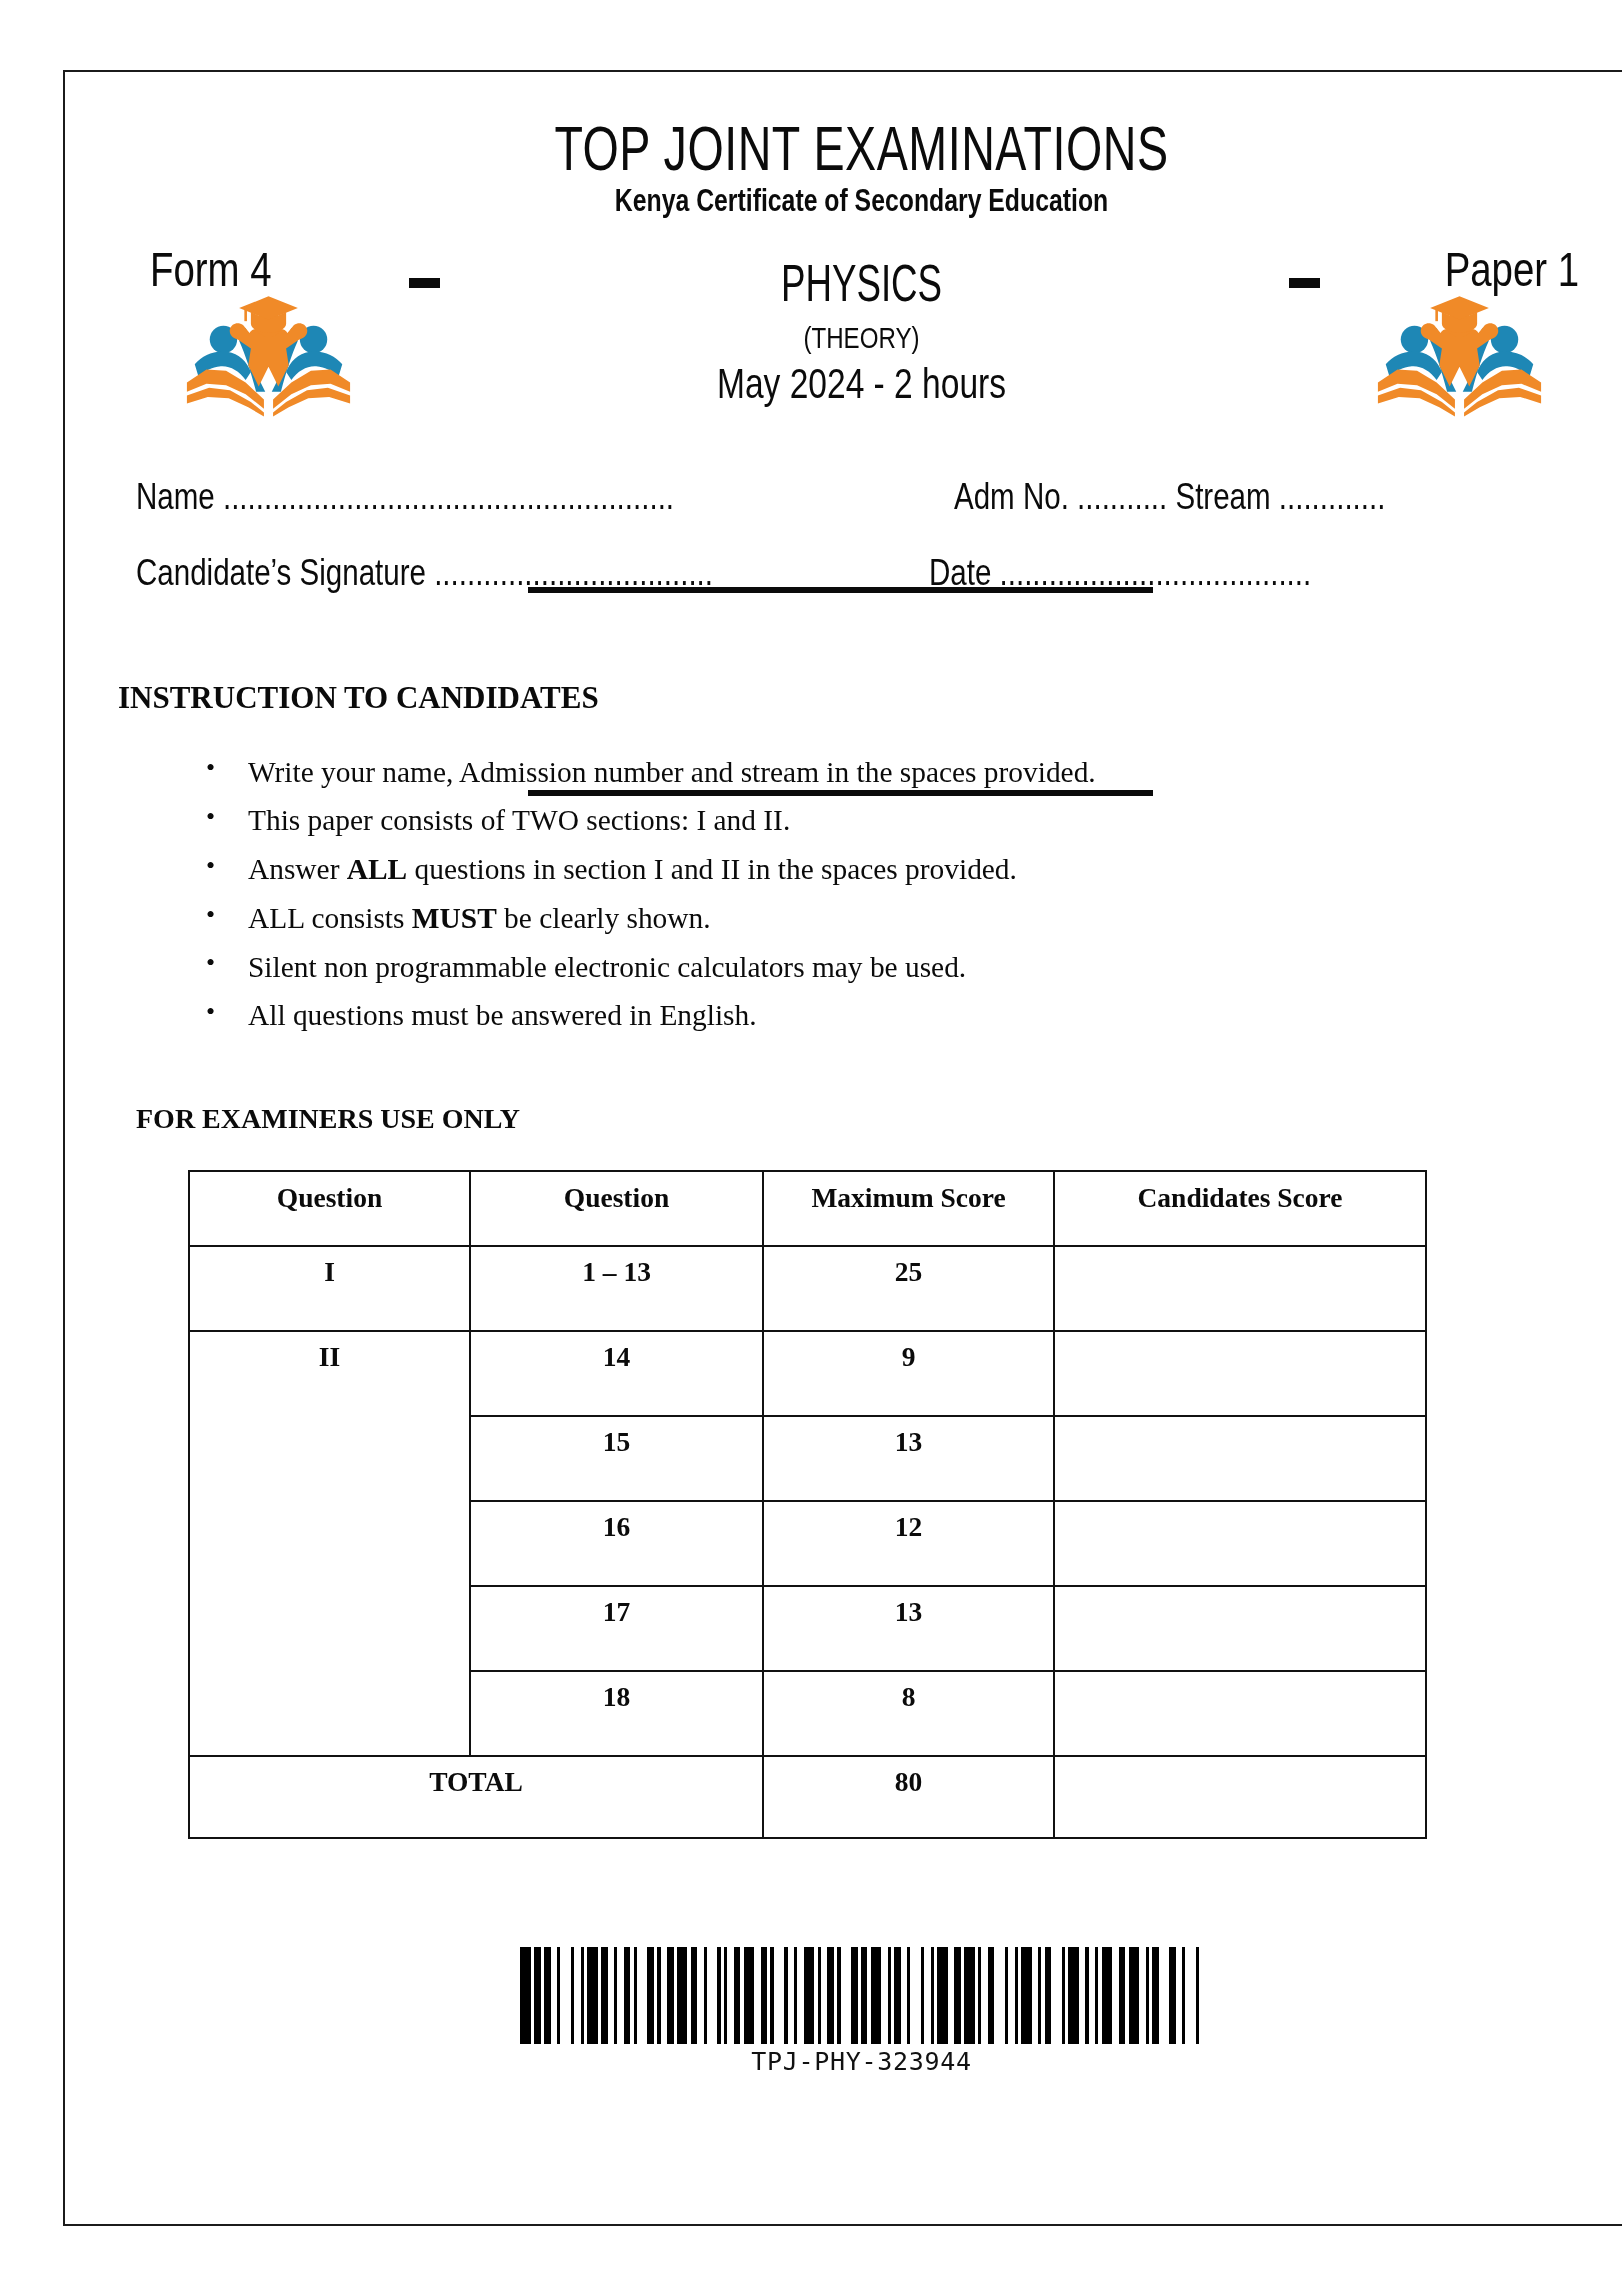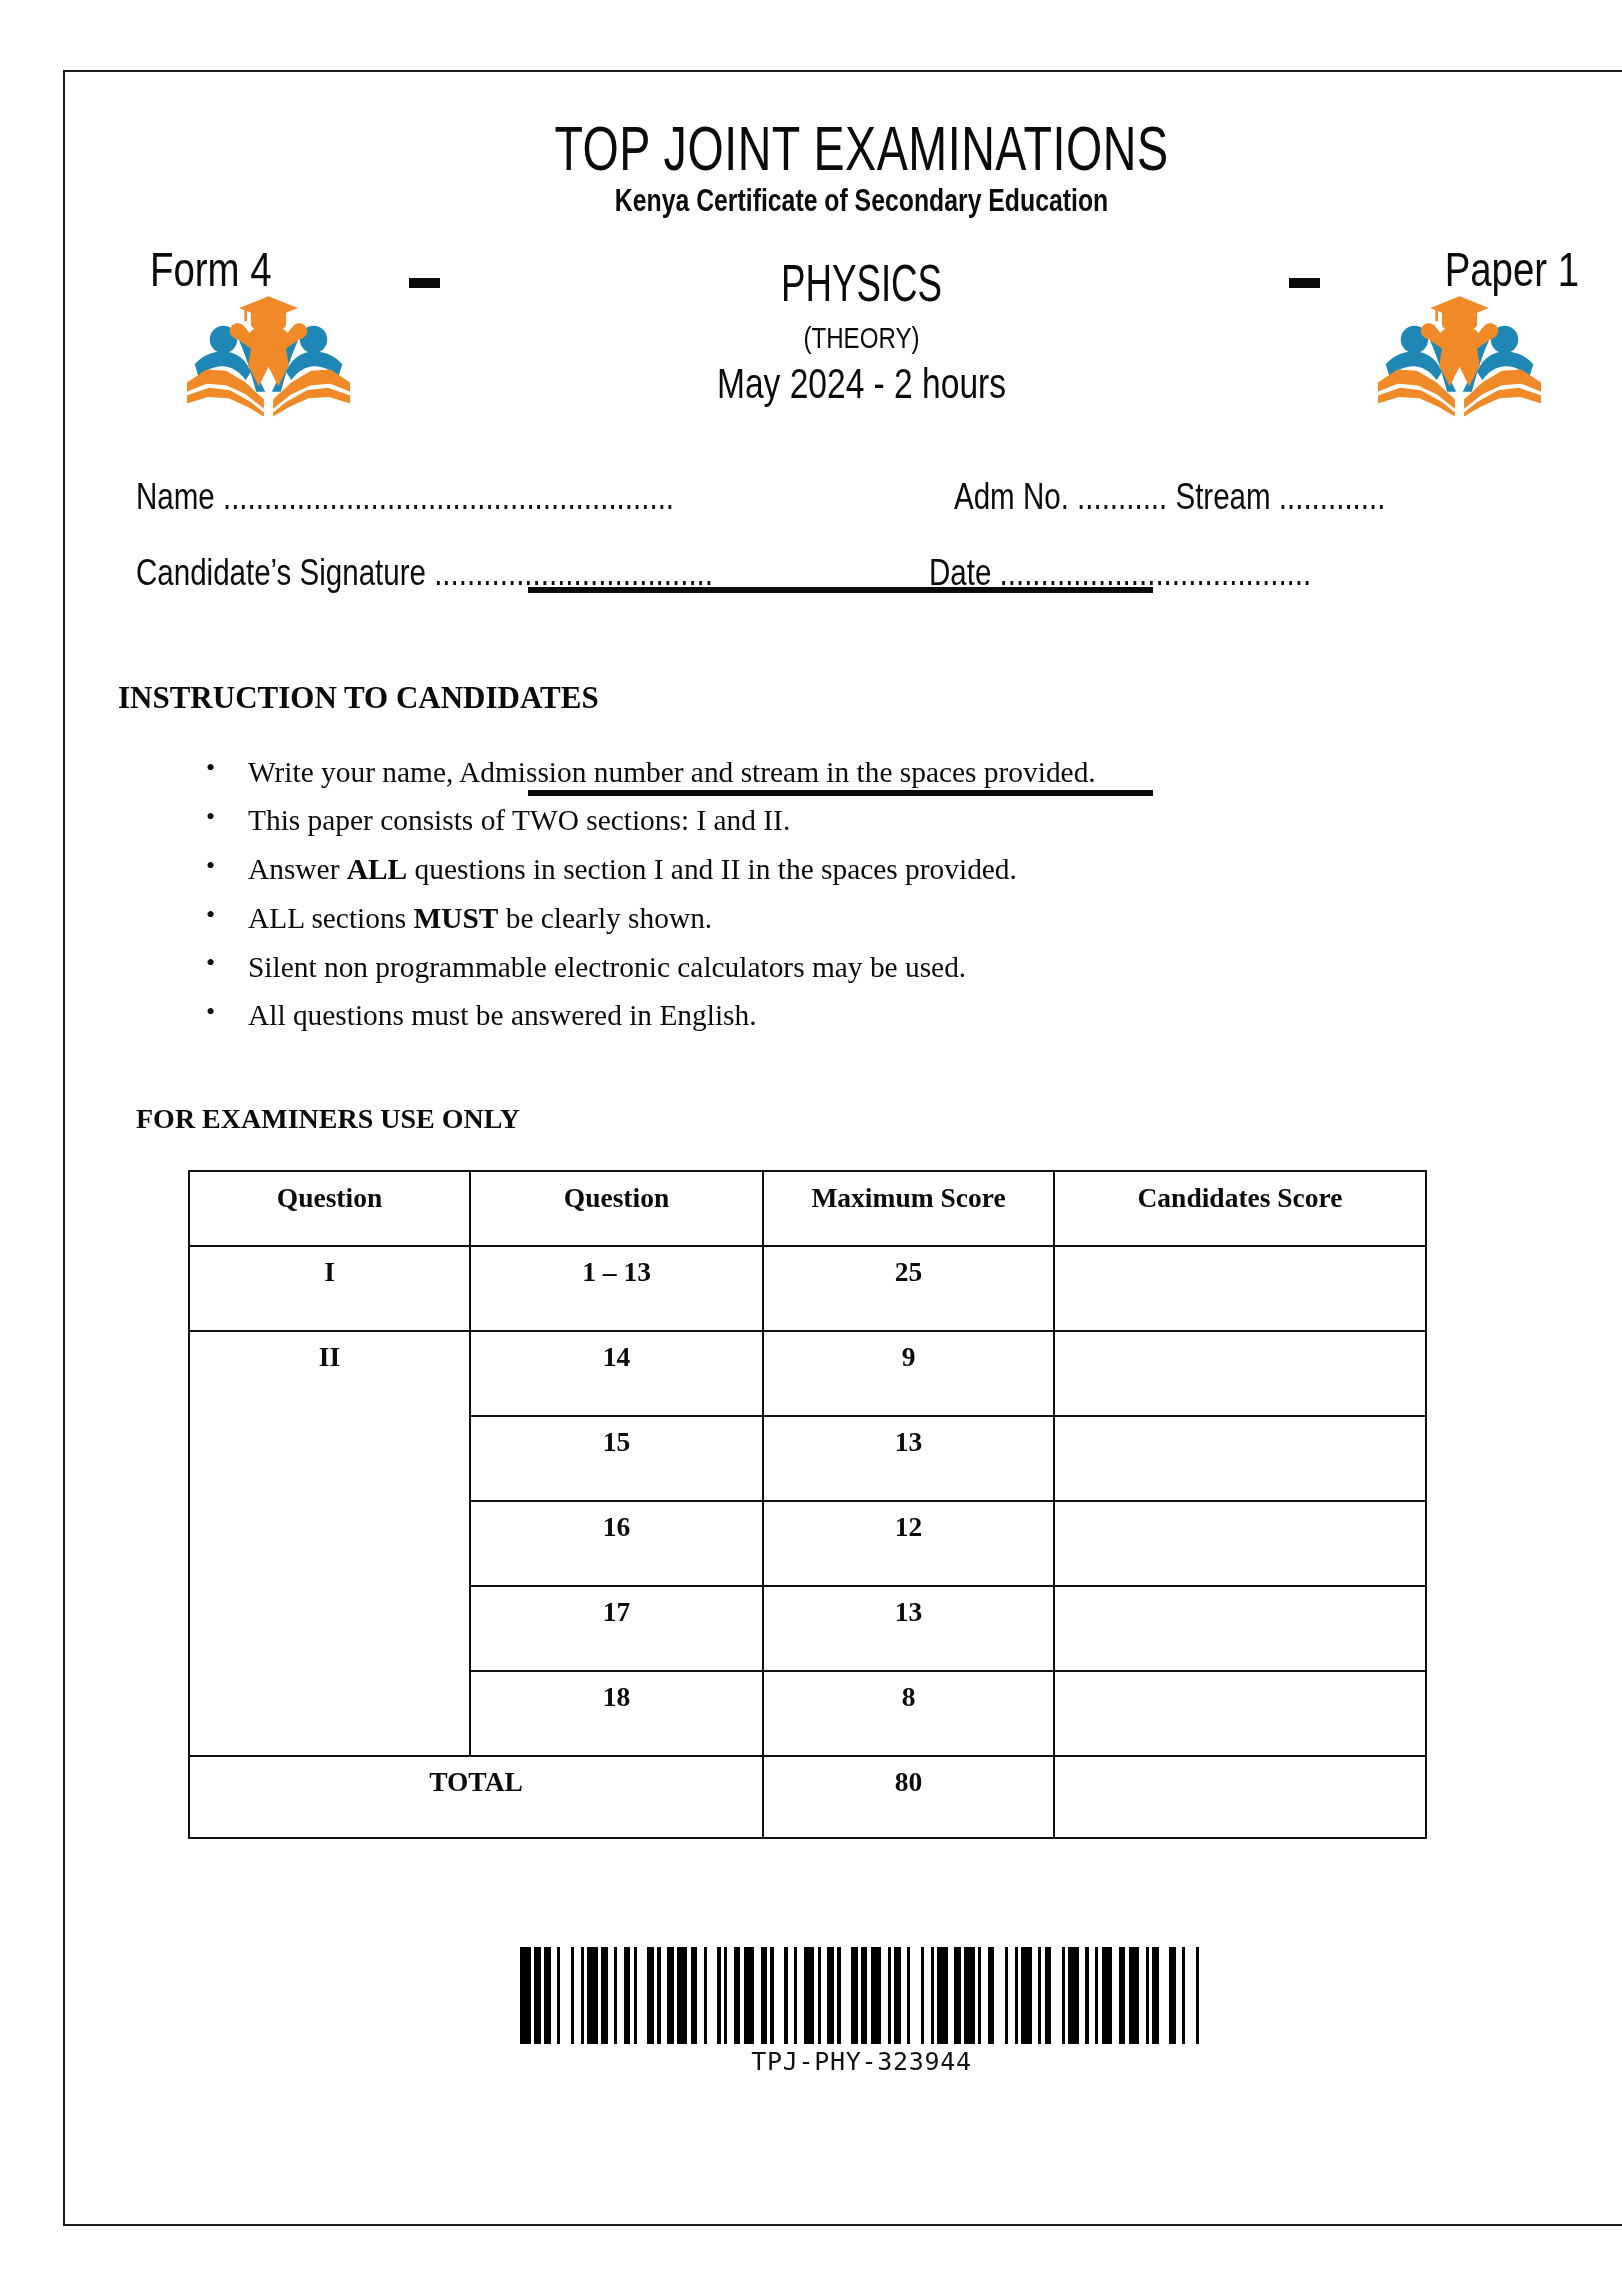--- a/index.html
+++ b/index.html
@@ -341,21 +341,21 @@
     <li>
       <span>Write your name, Admission number and stream in the spaces provided.</span><b></b><span></span>
     </li>
     <li>
       <span>This paper consists of TWO sections: I and II.</span><b></b><span></span>
     </li>
     <li>
       <span>Answer </span><b>ALL</b><span> questions in section I and II in the spaces provided.</span>
     </li>
     <li>
-      <span>ALL sections </span><b>MUST</b><span> be clearly shown.</span>
+      <span>ALL consists </span><b>MUST</b><span> be clearly shown.</span>
     </li>
     <li>
       <span>Silent non programmable electronic calculators may be used.</span><b></b><span></span>
     </li>
     <li>
       <span>All questions must be answered in English.</span><b></b><span></span>
     </li>
   </ul>
 
   <div class="exam-head">FOR EXAMINERS USE ONLY</div>

